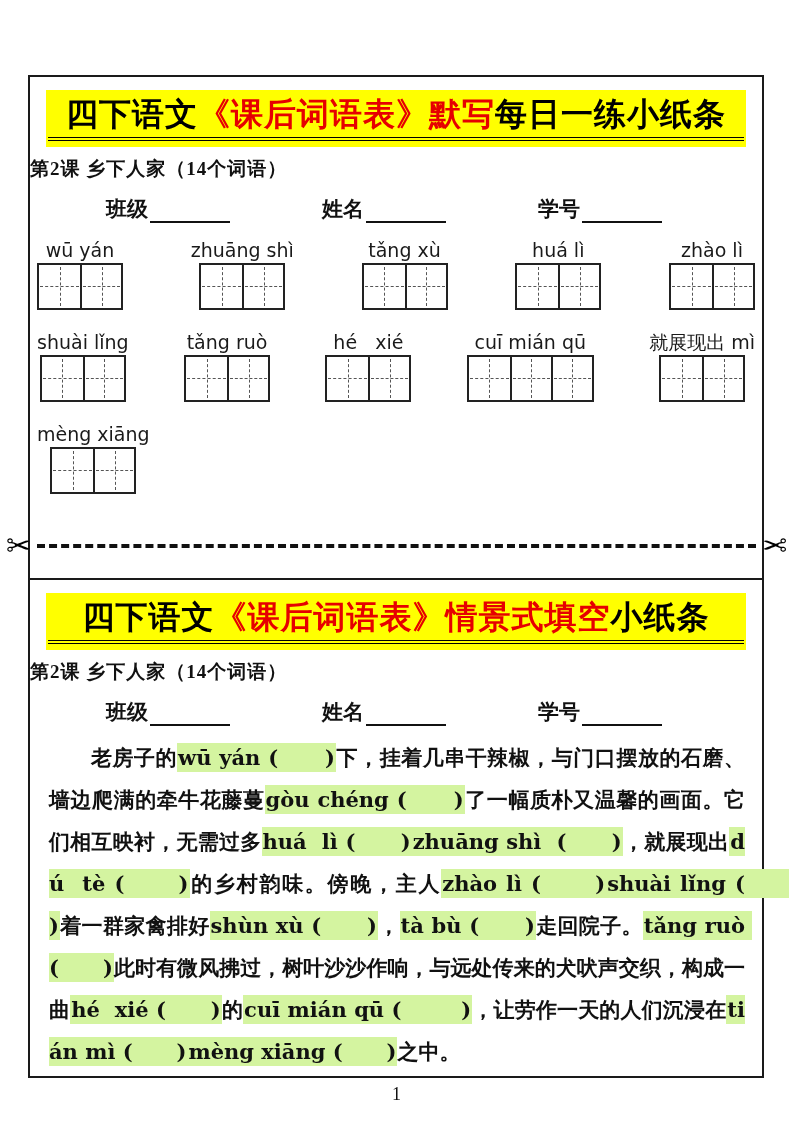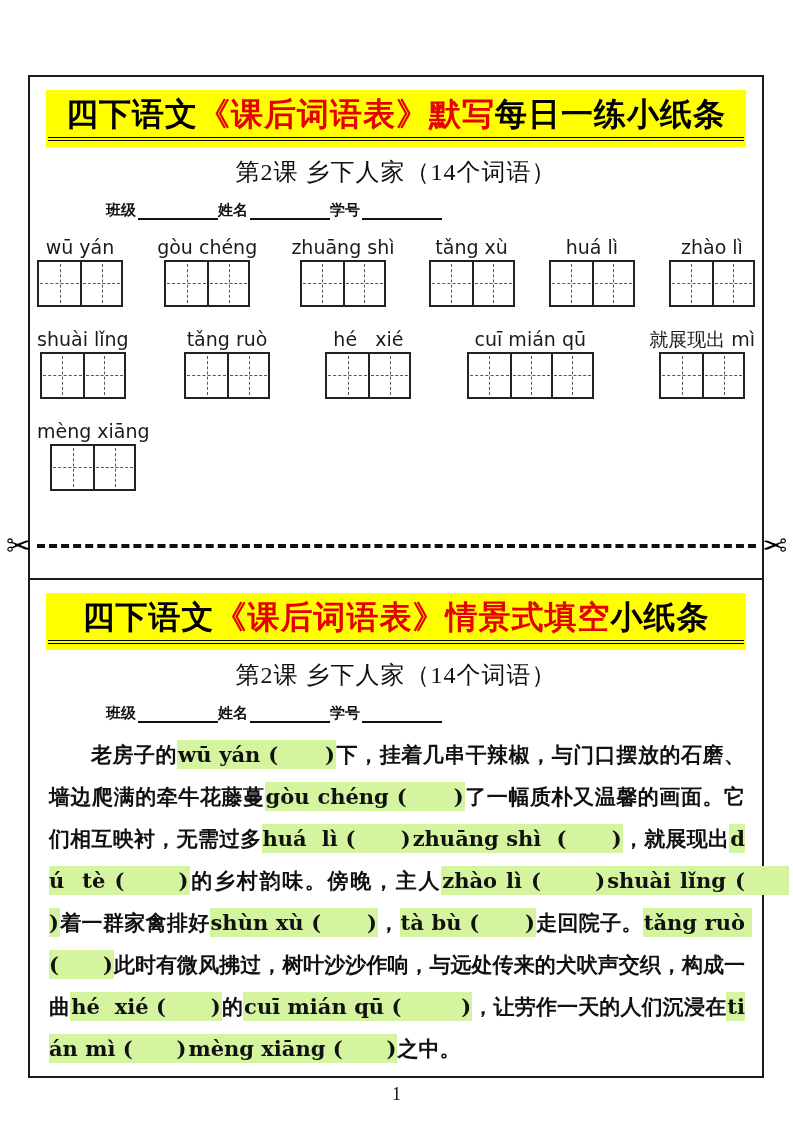--- a/index.html
+++ b/index.html
@@ -15,23 +15,23 @@
   .slip{position:absolute;left:28px;width:736px;border:2px solid #1a1a1a;background:#fff;box-sizing:border-box;}
   .slip1{top:75px;height:524px;}
   .slip2{top:578px;height:500px;}
 
   .title-band{margin:13px 16px 0 16px;background:var(--yellow);padding:4px 2px 6px 2px;}
   .title-line{border-bottom:4px double #000;padding:2px 0 4px 0;text-align:center;
     font-family:"Liberation Sans",sans-serif;font-weight:900;font-size:32px;letter-spacing:1px;line-height:1.15;white-space:nowrap;}
   .t-red{color:var(--red);}
   .t-black{color:#000;}
 
-  .subtitle{text-align:center;font-weight:normal;font-size:24px;margin-top:9px;letter-spacing:1px;}
+  .subtitle{font-weight:bold;font-size:19px;margin-top:9px;letter-spacing:1px;}
 
-  .fields{display:flex;margin:13px 100px 0 76px;font-size:15px;font-weight:bold;}
+  .fields{display:flex;justify-content:space-between;margin:13px 100px 0 76px;font-size:21px;font-weight:bold;}
   .field{display:inline-flex;align-items:flex-end;}
   .blank{display:inline-block;width:80px;border-bottom:2px solid #111;height:1.05em;margin-left:2px;}
 
   .rows{margin:18px 7px 0 7px;}
   .grid-row{display:flex;justify-content:space-between;margin-bottom:23px;align-items:flex-start;}
   .grid-row.single{justify-content:flex-start;}
   .word{display:flex;flex-direction:column;align-items:center;}
   .pinyin{font-family:"DejaVu Sans",sans-serif;font-size:19px;color:#1a1a1a;margin-bottom:3px;white-space:pre;line-height:1;}
   .grid{display:flex;border:2px solid #222;background:#fff;}
   .cell{width:41px;height:43px;position:relative;border-left:2px solid #222;box-sizing:border-box;}
@@ -71,27 +71,20 @@
         </span>
         <span class="field">
           <span>学号</span>
           <span class="blank"></span>
         </span>
       </div>
     <div class="rows">
         <div class="grid-row">
           <div class="word">
             <div class="pinyin">wū yán</div>
-            <div class="grid">
-              <div class="cell"></div>
-              <div class="cell"></div>
-            </div>
-          </div>
-          <div class="word">
-            <div class="pinyin">gòu chéng</div>
             <div class="grid">
               <div class="cell"></div>
               <div class="cell"></div>
             </div>
           </div>
           <div class="word">
             <div class="pinyin">zhuāng shì</div>
             <div class="grid">
               <div class="cell"></div>
               <div class="cell"></div>

